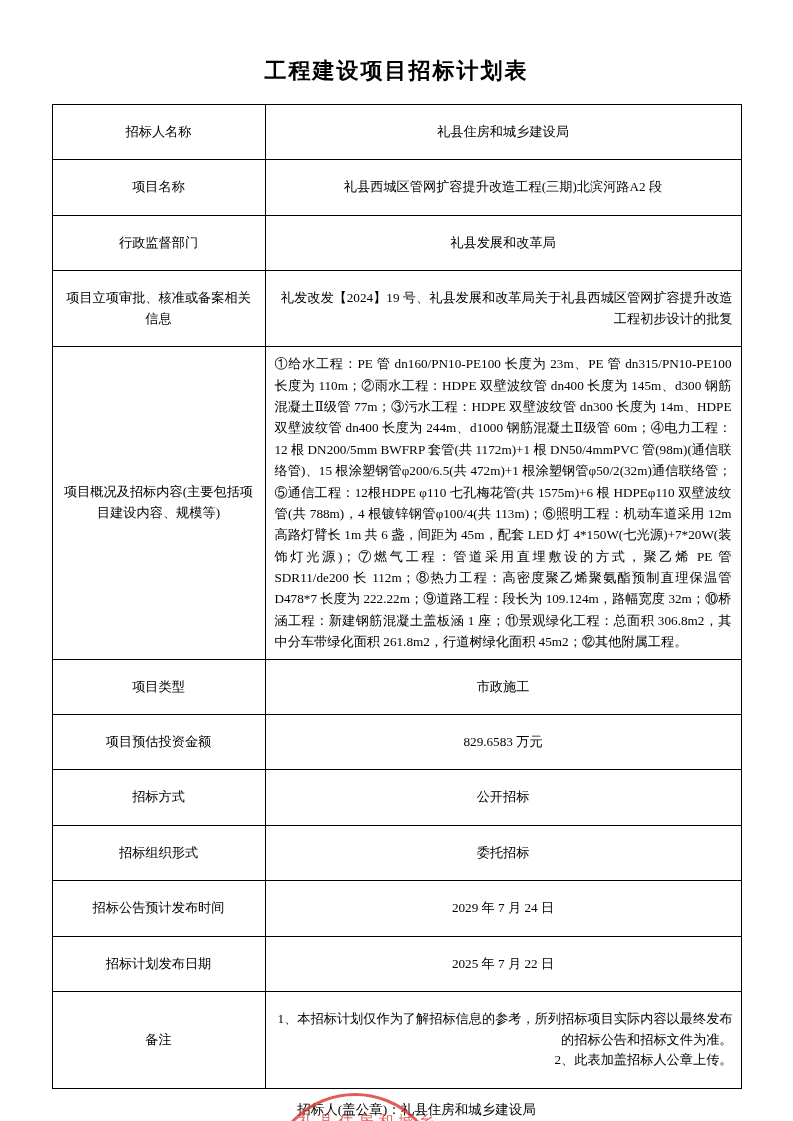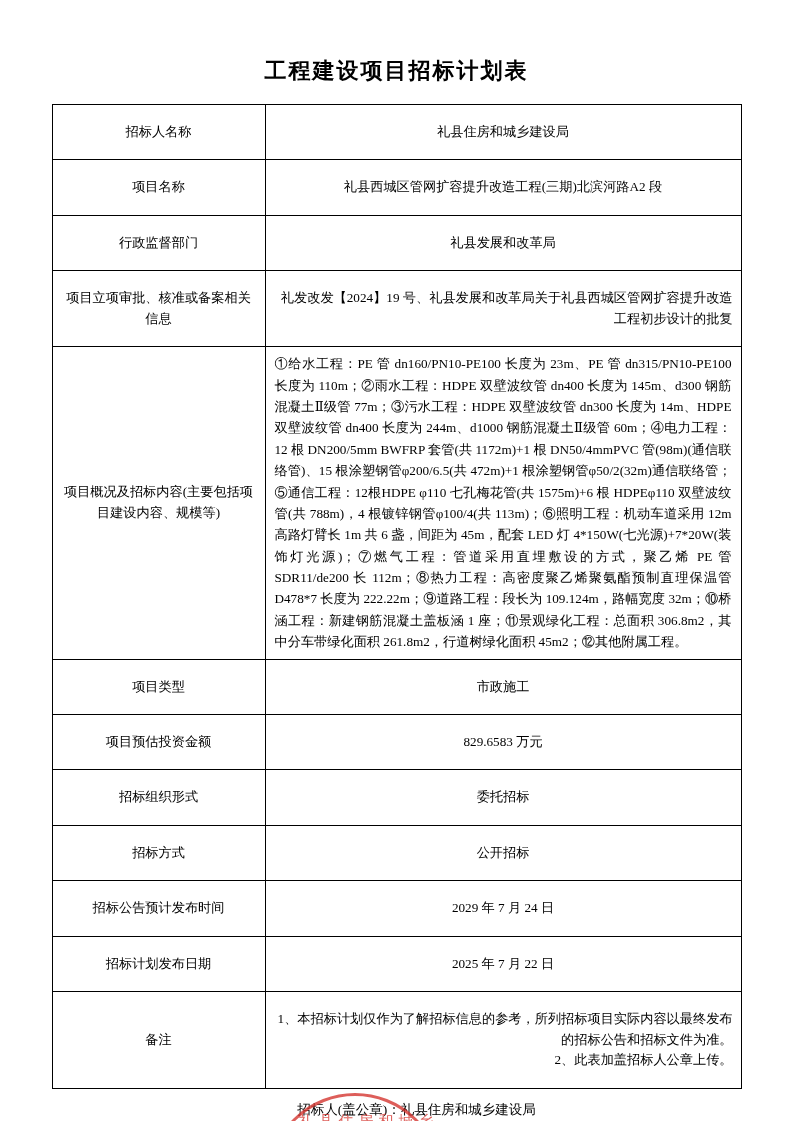--- a/index.html
+++ b/index.html
@@ -151,26 +151,26 @@
       </tr>
       <tr>
         <td class="label">项目类型</td>
         <td class="value">市政施工</td>
       </tr>
       <tr>
         <td class="label">项目预估投资金额</td>
         <td class="value">829.6583 万元</td>
       </tr>
       <tr>
+        <td class="label">招标方式</td>
+        <td class="value">公开招标</td>
+      </tr>
+      <tr>
         <td class="label">招标组织形式</td>
         <td class="value">委托招标</td>
-      </tr>
-      <tr>
-        <td class="label">招标方式</td>
-        <td class="value">公开招标</td>
       </tr>
       <tr>
         <td class="label">招标公告预计发布时间</td>
         <td class="value">2029 年 7 月 24 日</td>
       </tr>
       <tr>
         <td class="label">招标计划发布日期</td>
         <td class="value">2025 年 7 月 22 日</td>
       </tr>
       <tr>

